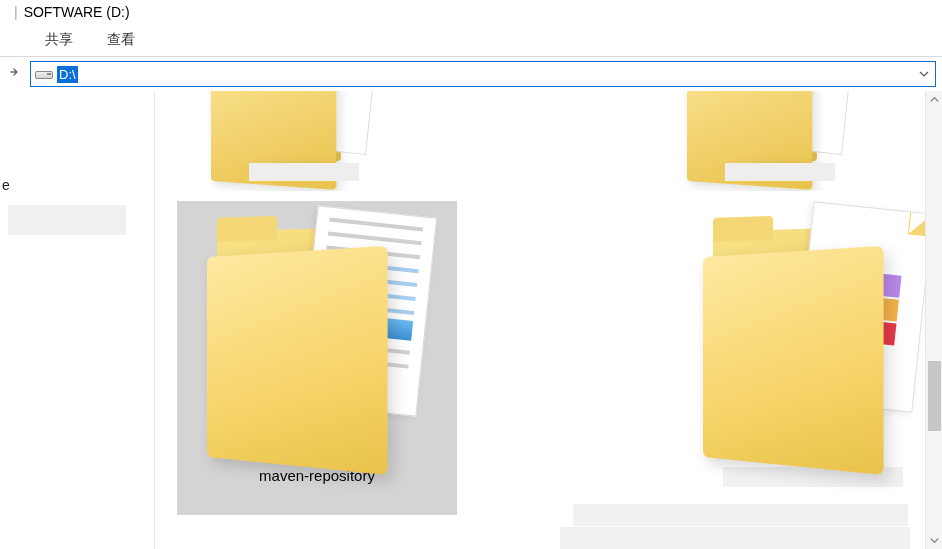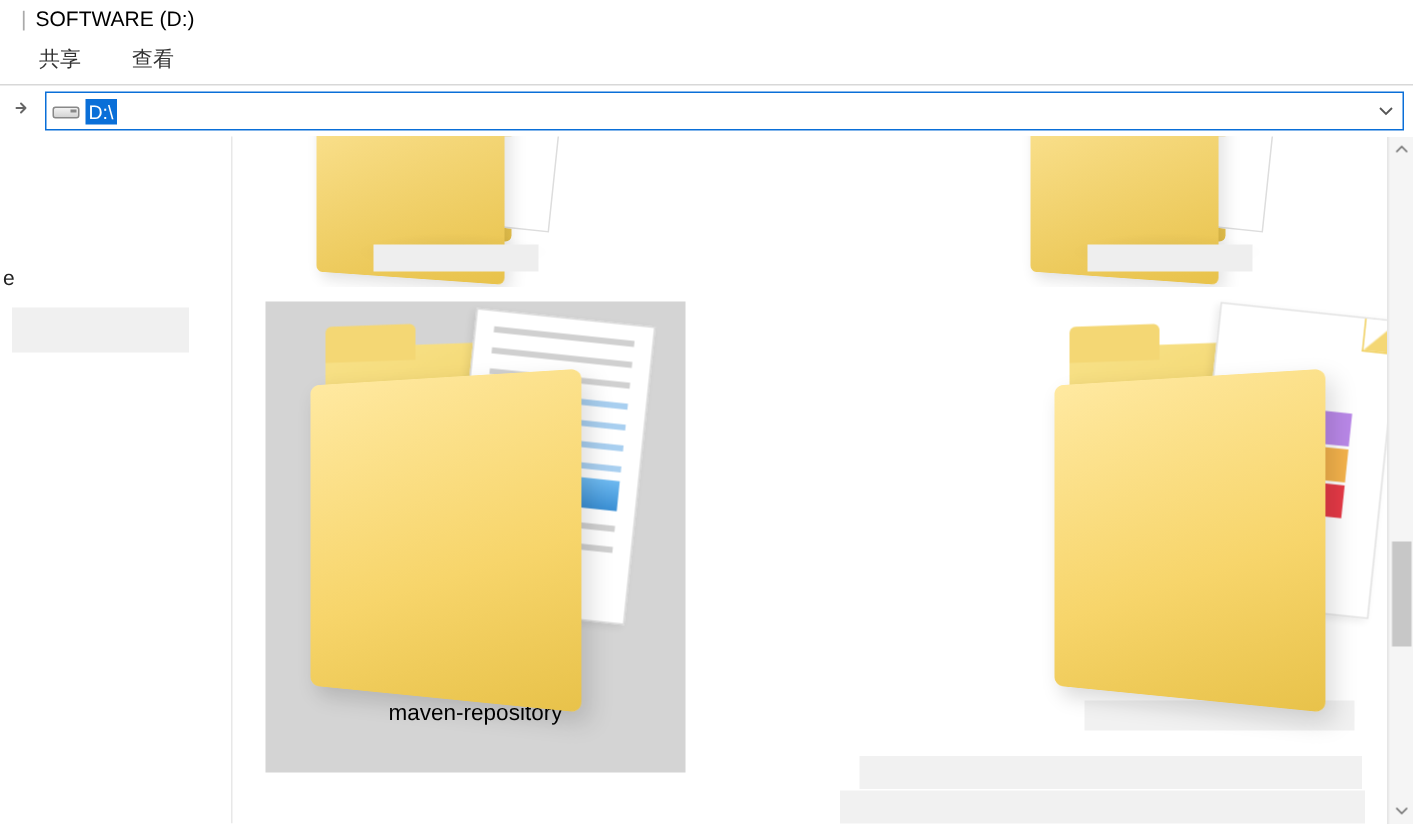--- a/index.html
+++ b/index.html
@@ -25,20 +25,21 @@
     margin-right: 6px;
   }
   .ribbon {
     height: 32px;
     display: flex;
     align-items: center;
     padding-left: 26px;
     gap: 34px;
     font-size: 14px;
     color: #333;
+    margin-left: 19px;
   }
   .ribbon .tab { cursor: default; }
   .ribbon-sep {
     height: 1px;
     border-bottom: 1px solid #d8d8d8;
   }
   .address-bar {
     height: 34px;
     display: flex;
     align-items: center;

